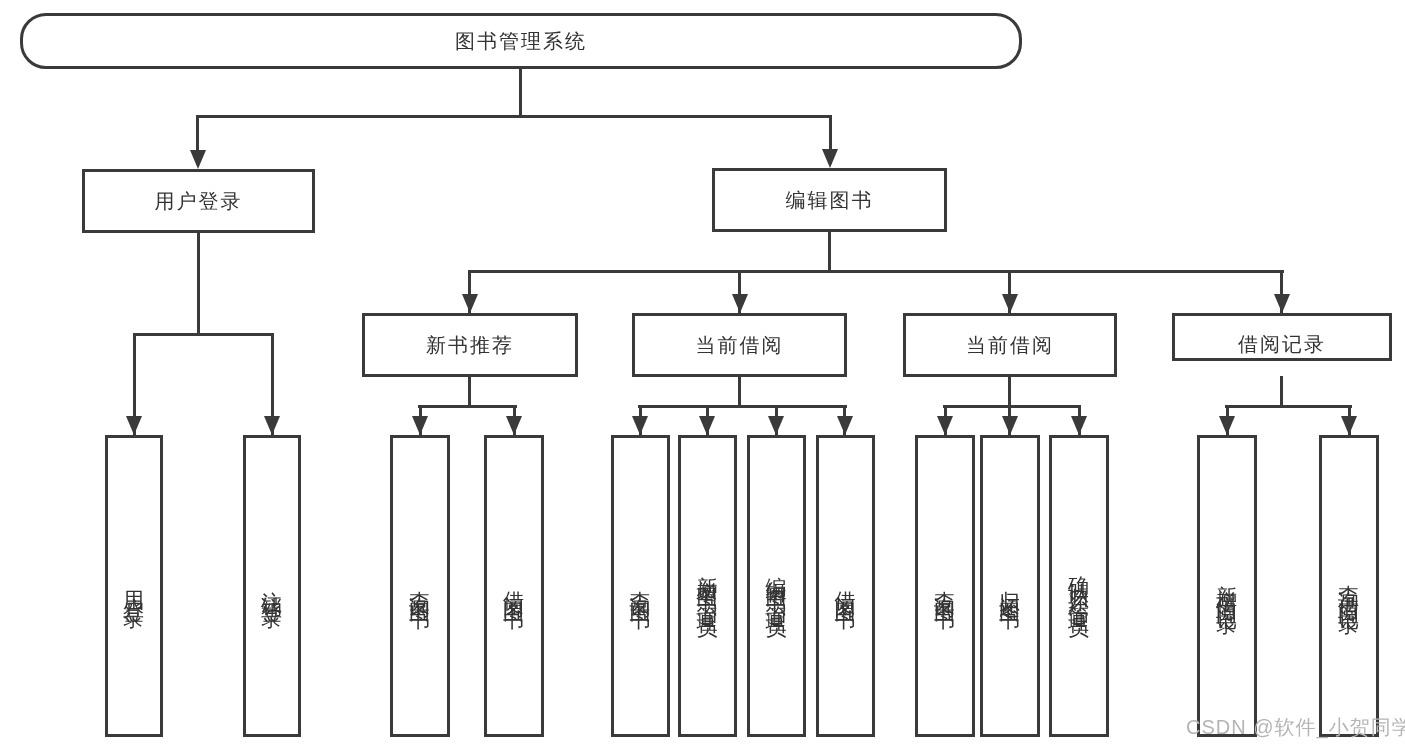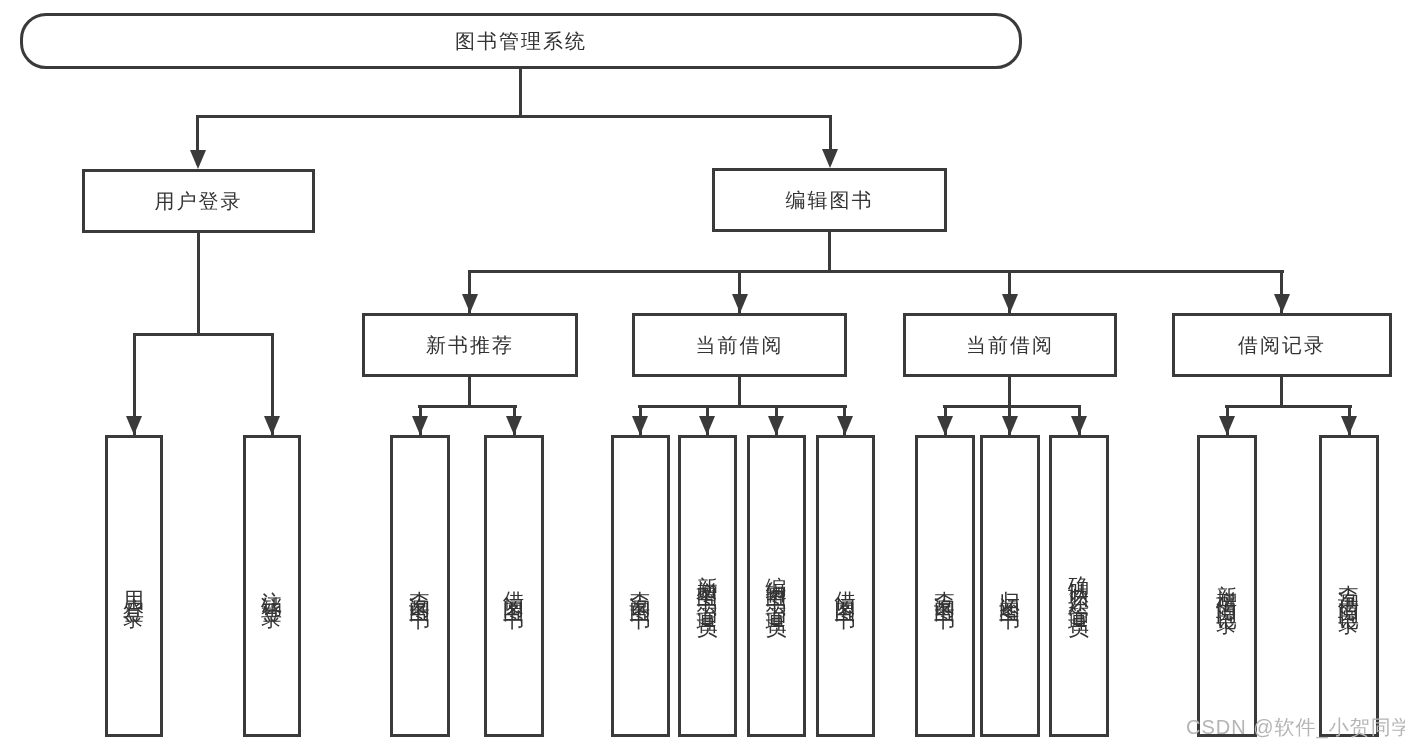--- a/index.html
+++ b/index.html
@@ -84,21 +84,21 @@
 
   <div class="box" style="left:362px;top:313px;width:216px;height:64px;">
     <span>新书推荐</span>
   </div>
   <div class="box" style="left:632px;top:313px;width:215px;height:64px;">
     <span>当前借阅</span>
   </div>
   <div class="box" style="left:903px;top:313px;width:214px;height:64px;">
     <span>当前借阅</span>
   </div>
-  <div class="box" style="left:1172px;top:313px;width:220px;height:64px;">
+  <div class="box" style="left:1172px;top:313px;width:220px;height:48px;align-items:flex-end;">
     <span>借阅记录</span>
   </div>
 
   <div class="vline" style="left:468px;top:376px;height:32px;"></div>
   <div class="hline" style="left:418px;top:405px;width:99px;"></div>
   <div class="vline" style="left:419px;top:405px;height:30px;"></div>
   <div class="arrow" style="left:412px;top:416px;"></div>
   <div class="vline" style="left:513px;top:405px;height:30px;"></div>
   <div class="arrow" style="left:506px;top:416px;"></div>
 

